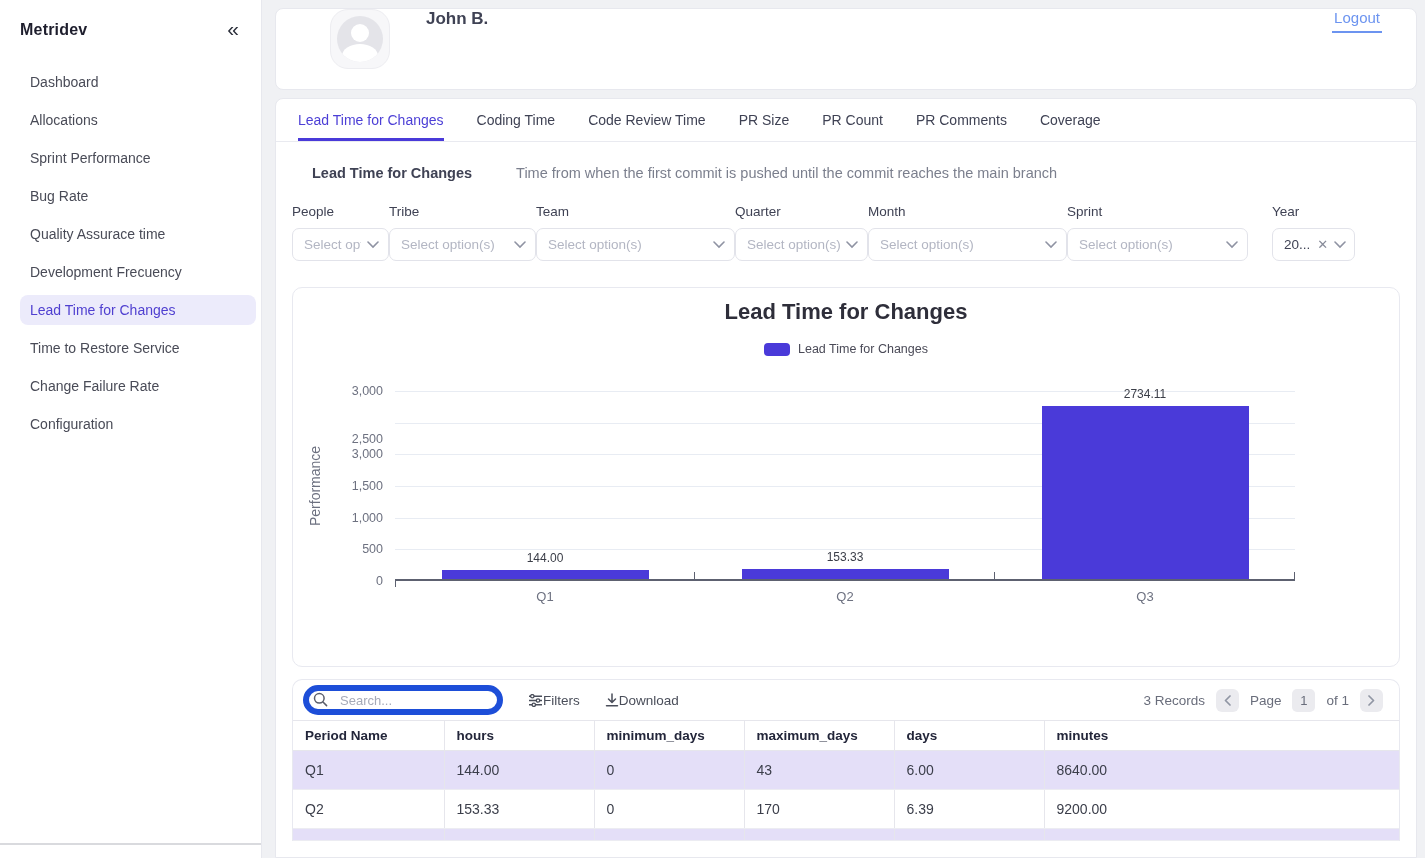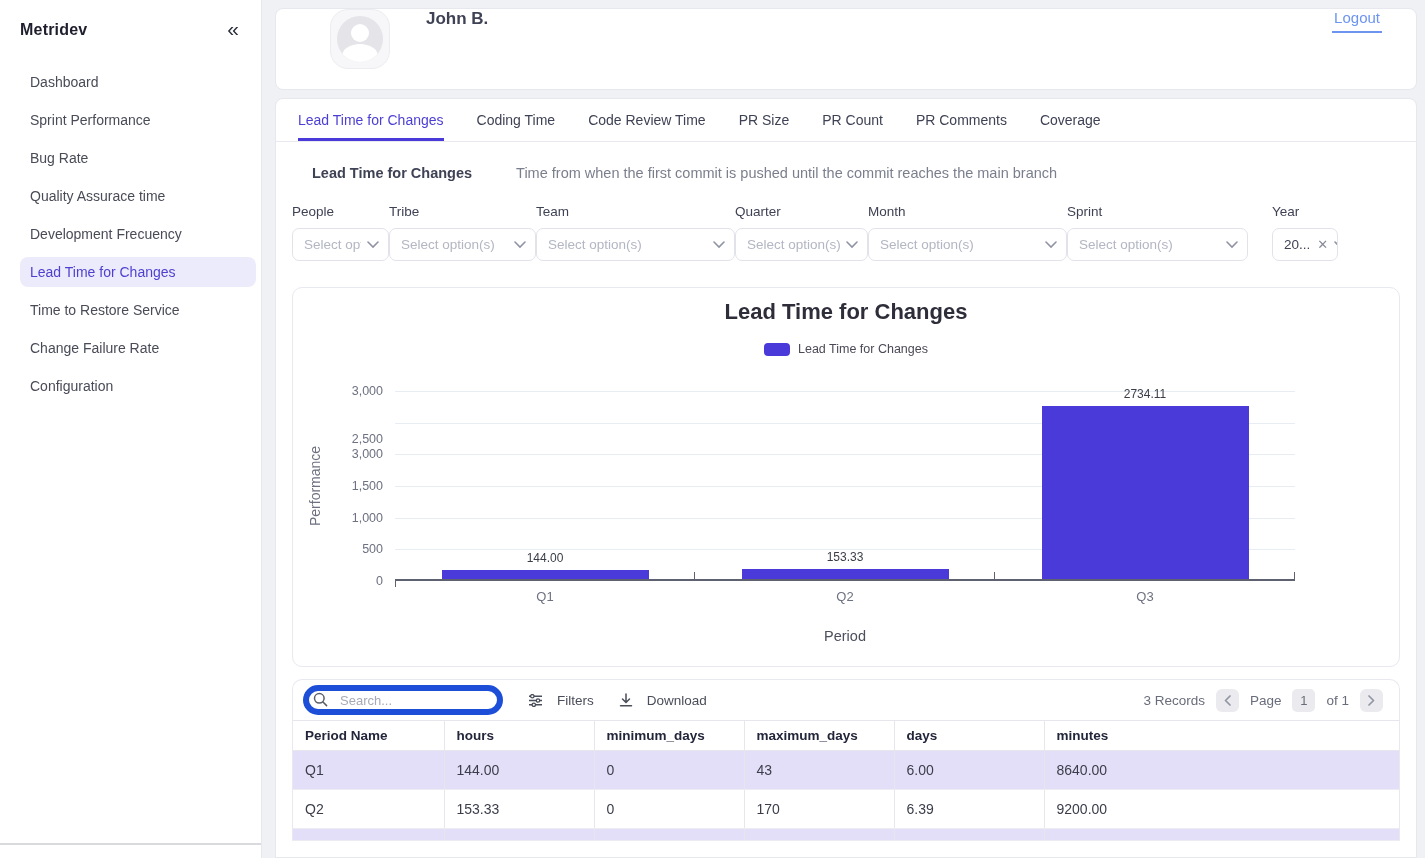--- a/index.html
+++ b/index.html
@@ -85,21 +85,21 @@
   
   .table-card { margin:0 16px; background:#fff; border:1px solid #e8e9f0; border-bottom:none;
                 border-radius:10px 10px 0 0; }
   .tbl-toolbar { display:flex; align-items:center; padding:7px 16px 7px 10px; height:40px; }
   .search-wrap { position:relative; width:200px; }
   .search-input { width:200px; height:30px; border:6px solid #1d4ed8; border-radius:15px;
                   padding:0 10px 0 31px; font-size:13px; color:#3f4254; outline:none;
                   font-family:"Liberation Sans","DejaVu Sans",sans-serif; }
   .search-input::placeholder { color:#a6aab8; }
   .search-icon { position:absolute; left:10px; top:7px; }
-  .tbl-btn { display:flex; align-items:center; gap:14px; margin-left:25px; font-size:13.5px;
+  .tbl-btn { display:flex; align-items:center; gap:0; margin-left:25px; font-size:13.5px;
              color:#4a4e5a; cursor:pointer; }
   .tbl-right { margin-left:auto; display:flex; align-items:center; gap:11px; }
   .records { font-size:13.5px; color:#696d7b; }
   .pg-btn { width:23px; height:23px; border-radius:6px; background:#ebebef; border:none;
             display:flex; align-items:center; justify-content:center; cursor:pointer; }
   .pg-label { font-size:13.5px; color:#696d7b; }
   .page-box { min-width:23px; height:23px; border-radius:5px; background:#ebebef;
               display:flex; align-items:center; justify-content:center;
               font-size:13px; color:#696d7b; padding:0 4px; }
 
@@ -118,20 +118,21 @@
 
 <div class="app">
 
   <aside class="sidebar">
     <div class="brand-row">
       <span class="brand">Metridev</span>
       <span class="collapse-icon">«</span>
     </div>
     <nav class="nav">
       <div class="nav-item">Dashboard</div>
+      <div class="nav-item">Allocations</div>
       <div class="nav-item">Sprint Performance</div>
       <div class="nav-item">Bug Rate</div>
       <div class="nav-item">Quality Assurace time</div>
       <div class="nav-item">Development Frecuency</div>
       <div class="nav-item active">Lead Time for Changes</div>
       <div class="nav-item">Time to Restore Service</div>
       <div class="nav-item">Change Failure Rate</div>
       <div class="nav-item">Configuration</div>
     </nav>
     <div class="sidebar-bottom-line"></div>
@@ -217,21 +218,21 @@
           <div class="filter-label">Sprint</div>
           <div class="select" style="width:181px">
             <span class="sel-text">Select option(s)</span>
             <svg class="chev" width="12" height="8" viewBox="0 0 12 8">
                 <path d="M1 1l5 5 5-5" stroke="#8f93a3" stroke-width="1.6" fill="none" stroke-linecap="round"></path>
               </svg>
           </div>
         </div>
         <div class="filter" style="margin-left:24px">
           <div class="filter-label">Year</div>
-          <div class="select" style="width:66px">
+          <div class="select" style="width:83px">
             <span class="sel-text value">20...</span>
             <span class="clear-x">✕</span>
             <svg class="chev" width="12" height="8" viewBox="0 0 12 8">
                 <path d="M1 1l5 5 5-5" stroke="#8f93a3" stroke-width="1.6" fill="none" stroke-linecap="round"></path>
               </svg>
           </div>
         </div>
       </div>
 
       <div class="chart-card">
@@ -265,21 +266,20 @@
               <div class="xtick" style="left: 299px;"></div>
               <div class="bar" style="left: 346.5px; width: 207px; height: 9.7109px; background: rgb(74, 58, 217);"></div>
               <div class="bar-label" style="left: 300px; width: 300px; bottom: 14.7109px;">153.33</div>
               <div class="xcat" style="left: 300px; width: 300px;">Q2</div>
               <div class="xtick" style="left: 599px;"></div>
               <div class="bar" style="left: 646.5px; width: 207px; height: 173.16px; background: rgb(74, 58, 217);"></div>
               <div class="bar-label" style="left: 600px; width: 300px; bottom: 178.16px;">2734.11</div>
               <div class="xcat" style="left: 600px; width: 300px;">Q3</div>
               <div class="xtick" style="left: 899px;"></div>
             </div>
-          <div class="x-axis-title">Period</div>
         </div>
       </div>
 
       <div class="table-card">
         <div class="tbl-toolbar">
           <div class="search-wrap">
             <svg class="search-icon" width="15" height="15" viewBox="0 0 15 15">
                 <circle cx="6.3" cy="6.3" r="4.8" stroke="#5a5e6b" stroke-width="1.5" fill="none"></circle>
                 <path d="M10 10l3.6 3.6" stroke="#5a5e6b" stroke-width="1.5" stroke-linecap="round"></path>
               </svg>

